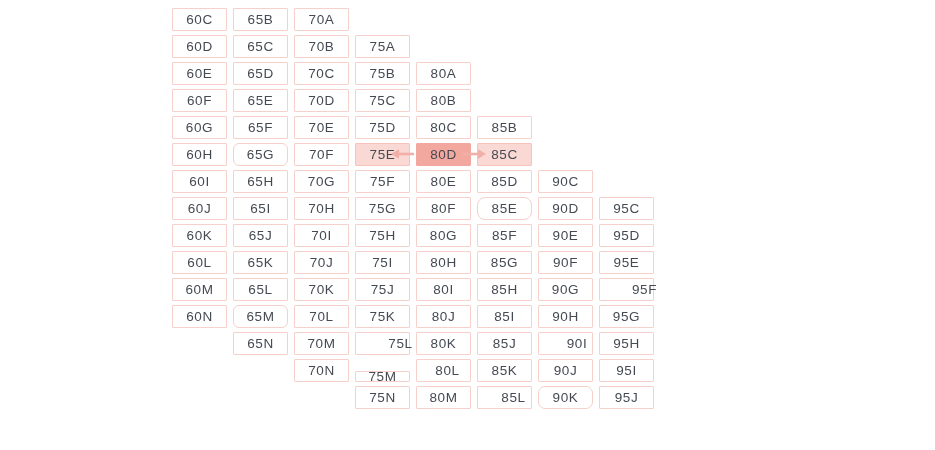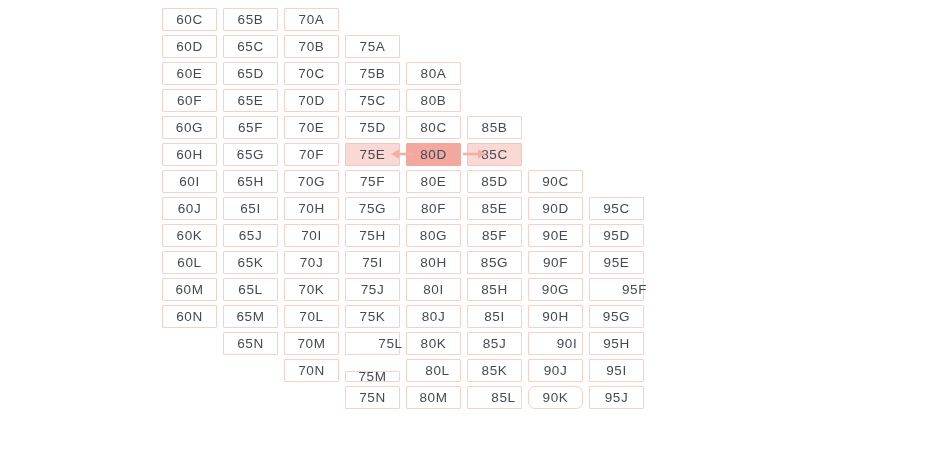--- a/index.html
+++ b/index.html
@@ -5,21 +5,21 @@
   html, body { margin: 0; padding: 0; }
   body {
     width: 935px; height: 450px;
     background: #ffffff;
     font-family: "Liberation Sans", sans-serif;
     position: relative;
     overflow: hidden;
   }
   .size-grid {
     position: absolute;
-    left: 162px; top: 8px;
+    left: 172px; top: 8px;
     display: grid;
     grid-template-columns: repeat(8, 55px);
     grid-auto-rows: 23px;
     column-gap: 6px;
     row-gap: 4px;
   }
   .cell {
     box-sizing: border-box;
     border: 1px solid var(--cell-border, #f6d1cb);
     border-radius: 1px;
@@ -66,27 +66,27 @@
     <div class="cell" style="grid-area: 8 / 1;">60J</div>
     <div class="cell" style="grid-area: 9 / 1;">60K</div>
     <div class="cell" style="grid-area: 10 / 1;">60L</div>
     <div class="cell" style="grid-area: 11 / 1;">60M</div>
     <div class="cell" style="grid-area: 12 / 1;">60N</div>
     <div class="cell" style="grid-area: 1 / 2;">65B</div>
     <div class="cell" style="grid-area: 2 / 2;">65C</div>
     <div class="cell" style="grid-area: 3 / 2;">65D</div>
     <div class="cell" style="grid-area: 4 / 2;">65E</div>
     <div class="cell" style="grid-area: 5 / 2;">65F</div>
-    <div class="cell" style="grid-area: 6 / 2;">65G</div>
+    <div class="cell" style="grid-area: 6 / 2; border-radius: 6px;">65G</div>
     <div class="cell" style="grid-area: 7 / 2;">65H</div>
     <div class="cell" style="grid-area: 8 / 2;">65I</div>
     <div class="cell" style="grid-area: 9 / 2;">65J</div>
     <div class="cell" style="grid-area: 10 / 2;">65K</div>
     <div class="cell" style="grid-area: 11 / 2;">65L</div>
-    <div class="cell" style="grid-area: 12 / 2;">65M</div>
+    <div class="cell" style="grid-area: 12 / 2; border-radius: 6px;">65M</div>
     <div class="cell" style="grid-area: 13 / 2;">65N</div>
     <div class="cell" style="grid-area: 1 / 3;">70A</div>
     <div class="cell" style="grid-area: 2 / 3;">70B</div>
     <div class="cell" style="grid-area: 3 / 3;">70C</div>
     <div class="cell" style="grid-area: 4 / 3;">70D</div>
     <div class="cell" style="grid-area: 5 / 3;">70E</div>
     <div class="cell" style="grid-area: 6 / 3;">70F</div>
     <div class="cell" style="grid-area: 7 / 3;">70G</div>
     <div class="cell" style="grid-area: 8 / 3;">70H</div>
     <div class="cell" style="grid-area: 9 / 3;">70I</div>
@@ -118,21 +118,21 @@
     <div class="cell" style="grid-area: 9 / 5;">80G</div>
     <div class="cell" style="grid-area: 10 / 5;">80H</div>
     <div class="cell" style="grid-area: 11 / 5;">80I</div>
     <div class="cell" style="grid-area: 12 / 5;">80J</div>
     <div class="cell" style="grid-area: 13 / 5;">80K</div>
     <div class="cell" style="grid-area: 14 / 5; padding-left: 8px;">80L</div>
     <div class="cell" style="grid-area: 15 / 5;">80M</div>
     <div class="cell" style="grid-area: 5 / 6;">85B</div>
     <div class="cell sister" style="grid-area: 6 / 6;">85C</div>
     <div class="cell" style="grid-area: 7 / 6; text-align: center;">85D</div>
-    <div class="cell" style="grid-area: 8 / 6;">85E</div>
+    <div class="cell" style="grid-area: 8 / 6; border-radius: 8px;">85E</div>
     <div class="cell" style="grid-area: 9 / 6;">85F</div>
     <div class="cell" style="grid-area: 10 / 6;">85G</div>
     <div class="cell" style="grid-area: 11 / 6;">85H</div>
     <div class="cell" style="grid-area: 12 / 6;">85I</div>
     <div class="cell" style="grid-area: 13 / 6;">85J</div>
     <div class="cell" style="grid-area: 14 / 6;">85K</div>
     <div class="cell" style="grid-area: 15 / 6; padding-left: 18px;">85L</div>
     <div class="cell" style="grid-area: 7 / 7;">90C</div>
     <div class="cell" style="grid-area: 8 / 7;">90D</div>
     <div class="cell" style="grid-area: 9 / 7;">90E</div>

